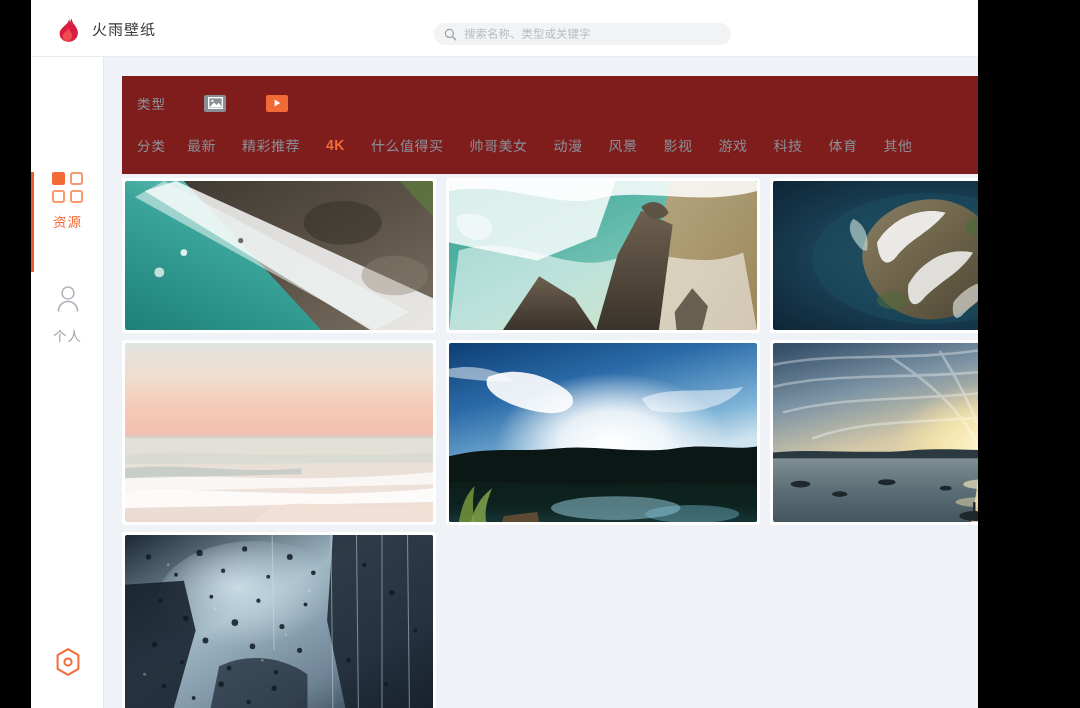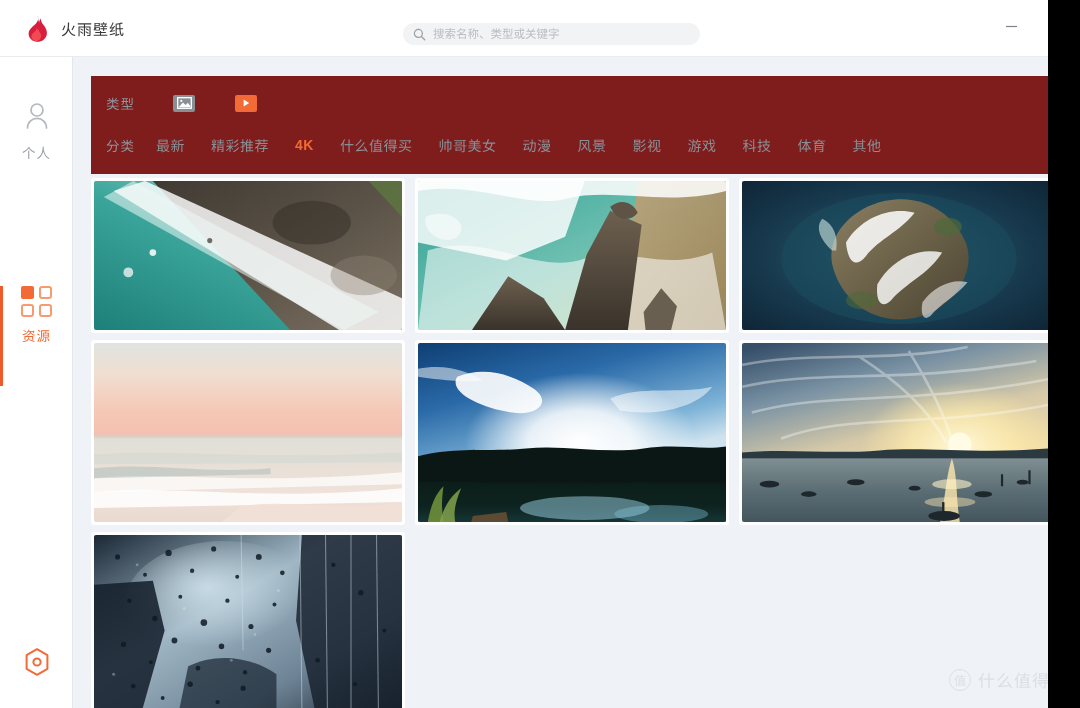--- a/index.html
+++ b/index.html
@@ -5,23 +5,24 @@
 <style>
   * { box-sizing: border-box; margin: 0; padding: 0; }
   html, body {
     width: 1080px; height: 708px;
     font-family: "Liberation Sans", "DejaVu Sans", sans-serif;
     background: #000;
     overflow: hidden;
   }
   #app {
     position: relative;
-    width: 1048px; height: 708px;
+    width: 947px; height: 708px;
     background: #ffffff;
     overflow: hidden;
+    margin-left: 31px;
   }
 
   
   .titlebar {
     position: absolute; left: 0; top: 0;
     width: 1080px; height: 57px;
     background: #ffffff;
     border-bottom: 1px solid #e9ecef;
     display: flex; align-items: center;
   }
@@ -231,38 +232,38 @@
             <line x1="3" y1="3" x2="13" y2="13" stroke="#7d8289" stroke-width="1.3"></line>
             <line x1="13" y1="3" x2="3" y2="13" stroke="#7d8289" stroke-width="1.3"></line>
           </svg>
         </span>
       </div>
     </div>
   </div>
 
   <div class="sidebar">
 
+    <div class="side-item active" style="margin-top:105px;">
+      <span class="grid-icon">
+        <i class="fill"></i>
+          <i class="hollow"></i>
+          <i class="hollow"></i>
+          <i class="hollow"></i>
+      </span>
+      <span class="side-label">资源</span>
+    </div>
+
     <div class="side-item" style="margin-top:36px;">
       <span>
         <svg width="26" height="28" viewBox="0 0 26 28">
           <circle cx="13" cy="8" r="6" fill="none" stroke="#b3b8bf" stroke-width="1.7"></circle>
           <path d="M3.5 26c0-5.6 4.3-9.6 9.5-9.6s9.5 4 9.5 9.6" fill="none" stroke="#b3b8bf" stroke-width="1.7" stroke-linecap="round"></path>
         </svg>
       </span>
       <span class="side-label">个人</span>
-    </div>
-
-    <div class="side-item active" style="margin-top:105px;">
-      <span class="grid-icon">
-        <i class="fill"></i>
-          <i class="hollow"></i>
-          <i class="hollow"></i>
-          <i class="hollow"></i>
-      </span>
-      <span class="side-label">资源</span>
     </div>
 
     <div class="settings-btn">
       <span>
         <svg width="28" height="30" viewBox="0 0 28 30">
           <path d="M14 2.2 L24.4 8.1 L24.4 21.9 L14 27.8 L3.6 21.9 L3.6 8.1 Z" fill="none" stroke="#f26a35" stroke-width="2" stroke-linejoin="round"></path>
           <circle cx="14" cy="15" r="3.6" fill="none" stroke="#f26a35" stroke-width="2"></circle>
         </svg>
       </span>
     </div>

